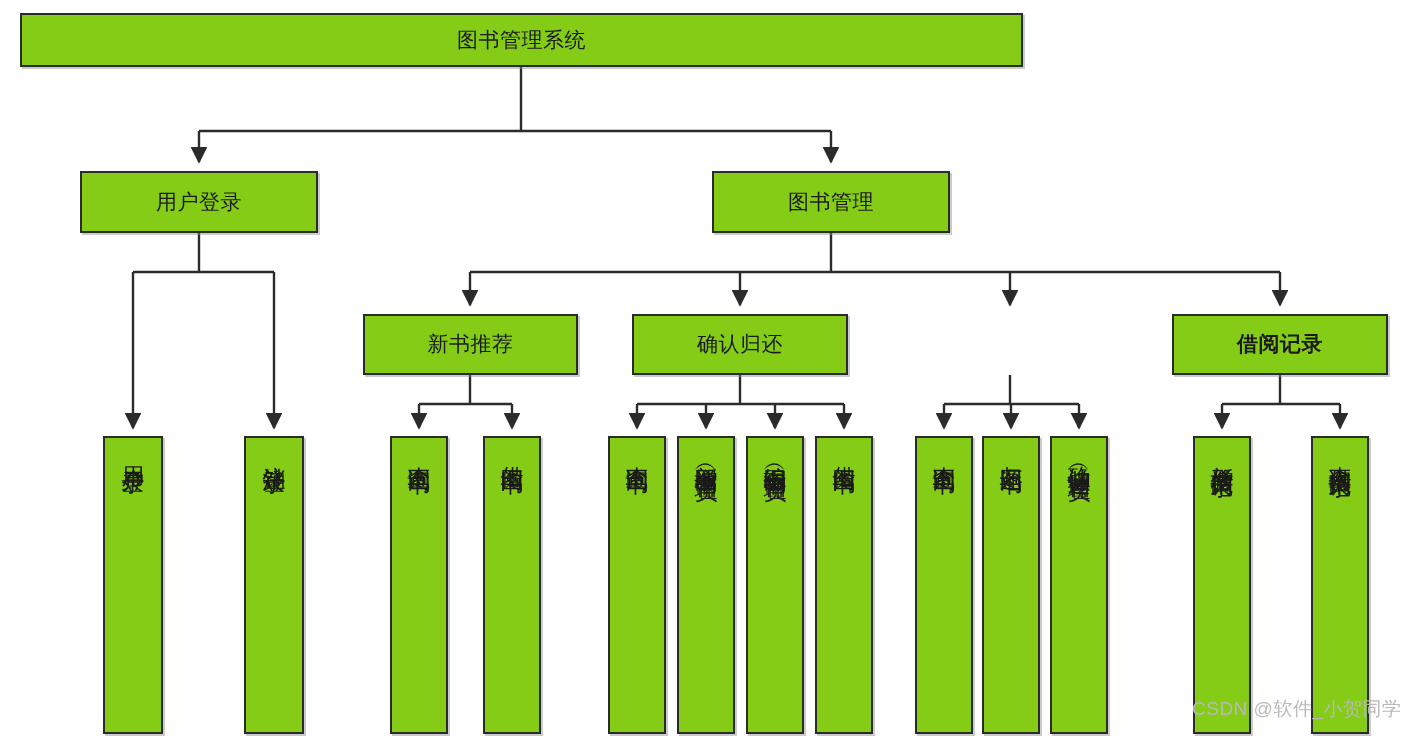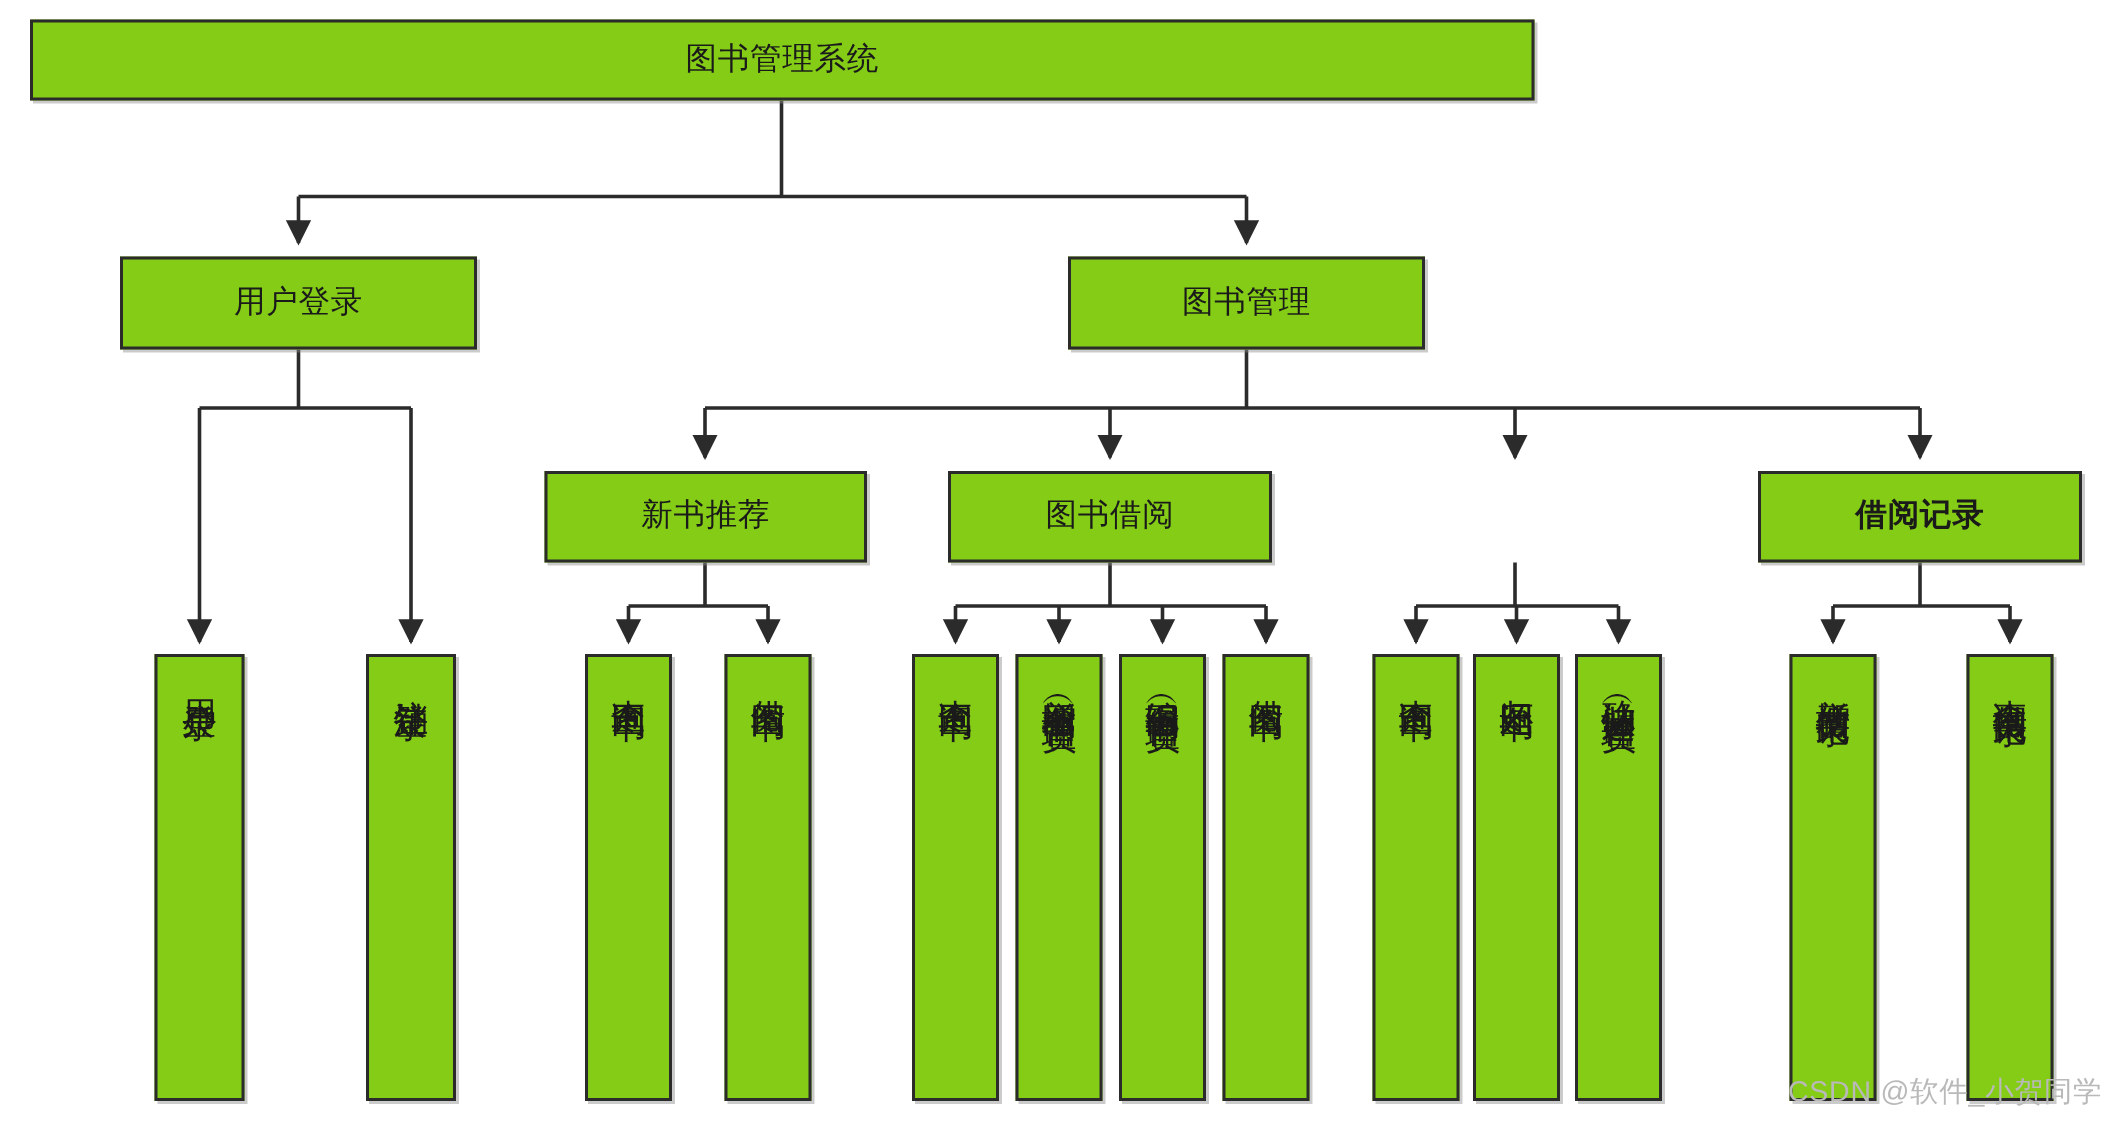--- a/index.html
+++ b/index.html
@@ -130,21 +130,21 @@
 
   <div class="node-box horizontal" style="left:712px; top:171px; width:238px; height:62px;">
     <span class="node-label">图书管理</span>
   </div>
 
   <div class="node-box horizontal" style="left:363px; top:314px; width:215px; height:61px;">
     <span class="node-label">新书推荐</span>
   </div>
 
   <div class="node-box horizontal" style="left:632px; top:314px; width:216px; height:61px;">
-    <span class="node-label">图书借阅</span>
+    <span class="node-label">确认归还</span>
   </div>
 
 
   <div class="node-box horizontal" style="left:1172px; top:314px; width:216px; height:61px;font-weight:bold;">
     <span class="node-label">借阅记录</span>
   </div>
 
   <div class="node-box vertical" style="left:103px; top:436px; width:60px; height:298px;">
     <span class="node-label">用户登录</span>
   </div>
@@ -190,15 +190,15 @@
   </div>
 
   <div class="node-box vertical" style="left:1193px; top:436px; width:58px; height:298px;">
     <span class="node-label">新增借阅记录</span>
   </div>
 
   <div class="node-box vertical" style="left:1311px; top:436px; width:58px; height:298px;">
     <span class="node-label">查询借阅记录</span>
   </div>
 
-  <div class="watermark" style="left:1192px; top:715px;">CSDN @软件_小贺同学</div>
+  <div class="watermark" style="left:1192px; top:696px;">CSDN @软件_小贺同学</div>
 
 </div>
 
 </body></html>

